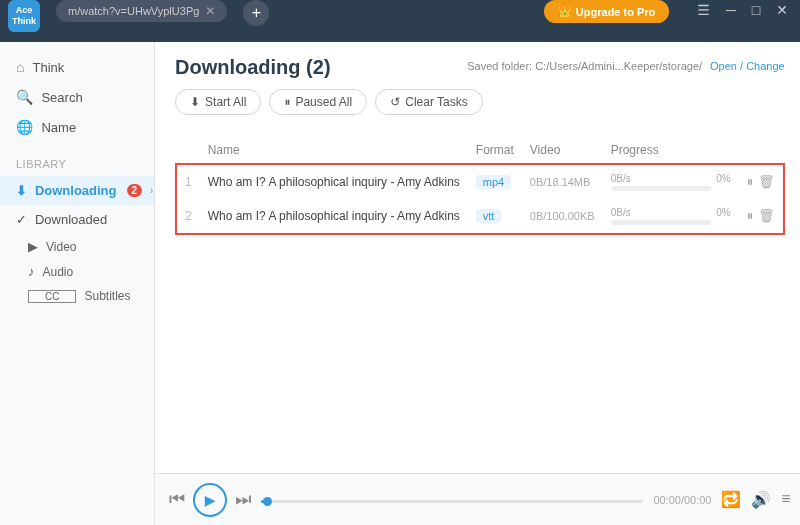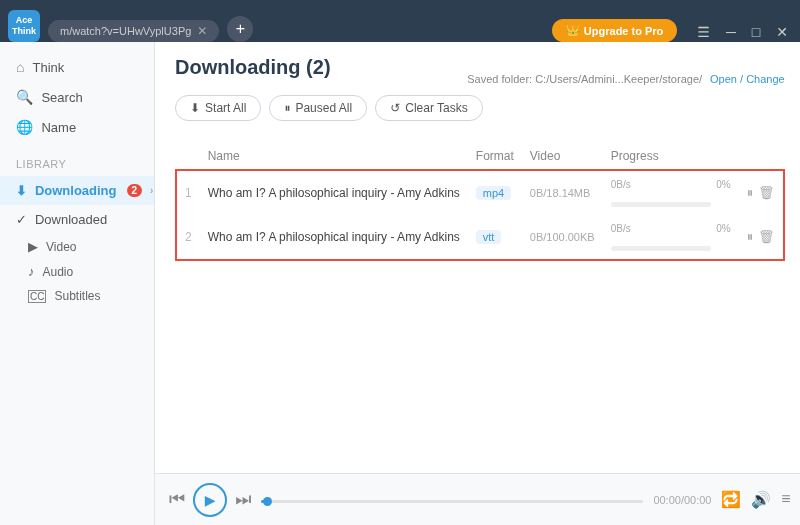--- a/index.html
+++ b/index.html
@@ -1,21 +1,21 @@
 <!DOCTYPE html>
 <html><head>
   <meta charset="utf-8">
   <style>
     * { margin: 0; padding: 0; box-sizing: border-box; }
     body { width: 800px; height: 525px; font-family: 'Segoe UI', Arial, sans-serif; background: #f0f2f5; overflow: hidden; }
 
     
     .title-bar {
-      display: flex; align-items: flex-end; background: #2c3e50; height: 42px;
-      padding: 0 8px; gap: 8px; color: white;
+      display: flex; align-items: flex-start; background: #2c3e50; height: 42px;
+      padding: 0 8px; gap: 16px; color: white;
     }
     .app-logo {
       width: 32px; height: 32px; background: #3498db; border-radius: 6px;
       display: flex; align-items: center; justify-content: center; flex-shrink: 0;
     }
     .app-logo-inner { font-size: 9px; color: white; font-weight: bold; text-align: center; line-height: 1.2; }
     .tab-pill {
       background: #4a5568; border-radius: 16px; padding: 4px 12px;
       font-size: 11px; color: #ccc; display: flex; align-items: center; gap: 6px;
       max-width: 200px; overflow: hidden;
@@ -93,21 +93,21 @@
     .table th {
       text-align: left; font-size: 12px; color: #888; font-weight: 500;
       padding: 6px 8px; border-bottom: 1px solid #eee;
     }
     .table td { padding: 8px 8px; font-size: 12px; color: #444; vertical-align: middle; }
     .table .row-num { color: #bbb; width: 20px; }
     .task-name { max-width: 280px; white-space: nowrap; overflow: hidden; text-overflow: ellipsis; }
     .format-badge {
       background: #eaf2fb; color: #3498db; border-radius: 4px; padding: 1px 7px; font-size: 11px;
     }
-    .progress-col { display: flex; flex-direction: column; gap: 12px; min-width: 120px; }
+    .progress-col { display: flex; flex-direction: column; gap: 2px; min-width: 120px; }
     .progress-bar-bg { background: #eee; height: 5px; border-radius: 3px; width: 100px; }
     .progress-bar-fill { background: #3498db; height: 5px; border-radius: 3px; }
     .progress-info { display: flex; justify-content: space-between; font-size: 10px; color: #aaa; }
     .row-actions { display: flex; gap: 5px; color: #aaa; font-size: 13px; }
     .row-actions span { cursor: pointer; }
     table tr:nth-child(2) td { border-bottom: 1px solid #f5f5f5; }
 
     
     .bottom-bar {
       height: 52px; background: #f8f9fb; border-top: 1px solid #e0e3e8;
@@ -186,29 +186,29 @@
     </div>
     <div class="sub-item">
       <span class="lib-icon">▶</span>
       <span>Video</span>
     </div>
     <div class="sub-item">
       <span class="lib-icon">♪</span>
       <span>Audio</span>
     </div>
     <div class="sub-item">
-      <span class="lib-icon" style="font-size:10px;border:1px solid #888;padding:0 1px;">CC</span>
+      <span class="lib-icon" style="font-size:10px;border:1px solid #888;padding:0 16px;">CC</span>
       <span>Subtitles</span>
     </div>
   </div>
 
   <div class="main-content">
     <div class="content-header">
       <h1 class="page-title">Downloading (2)</h1>
-      <div style="display:flex; align-items:center; padding-top:4px;margin-top:13px;">
+      <div style="display:flex; align-items:center; padding-top:4px;">
         <span class="folder-info">Saved folder: C:/Users/Admini...Keeper/storage/</span>
         <span class="open-change">Open / Change</span>
       </div>
     </div>
 
     <div class="action-bar">
       <button class="action-btn">
         <span>⬇</span>
         <span>Start All</span>
       </button>

